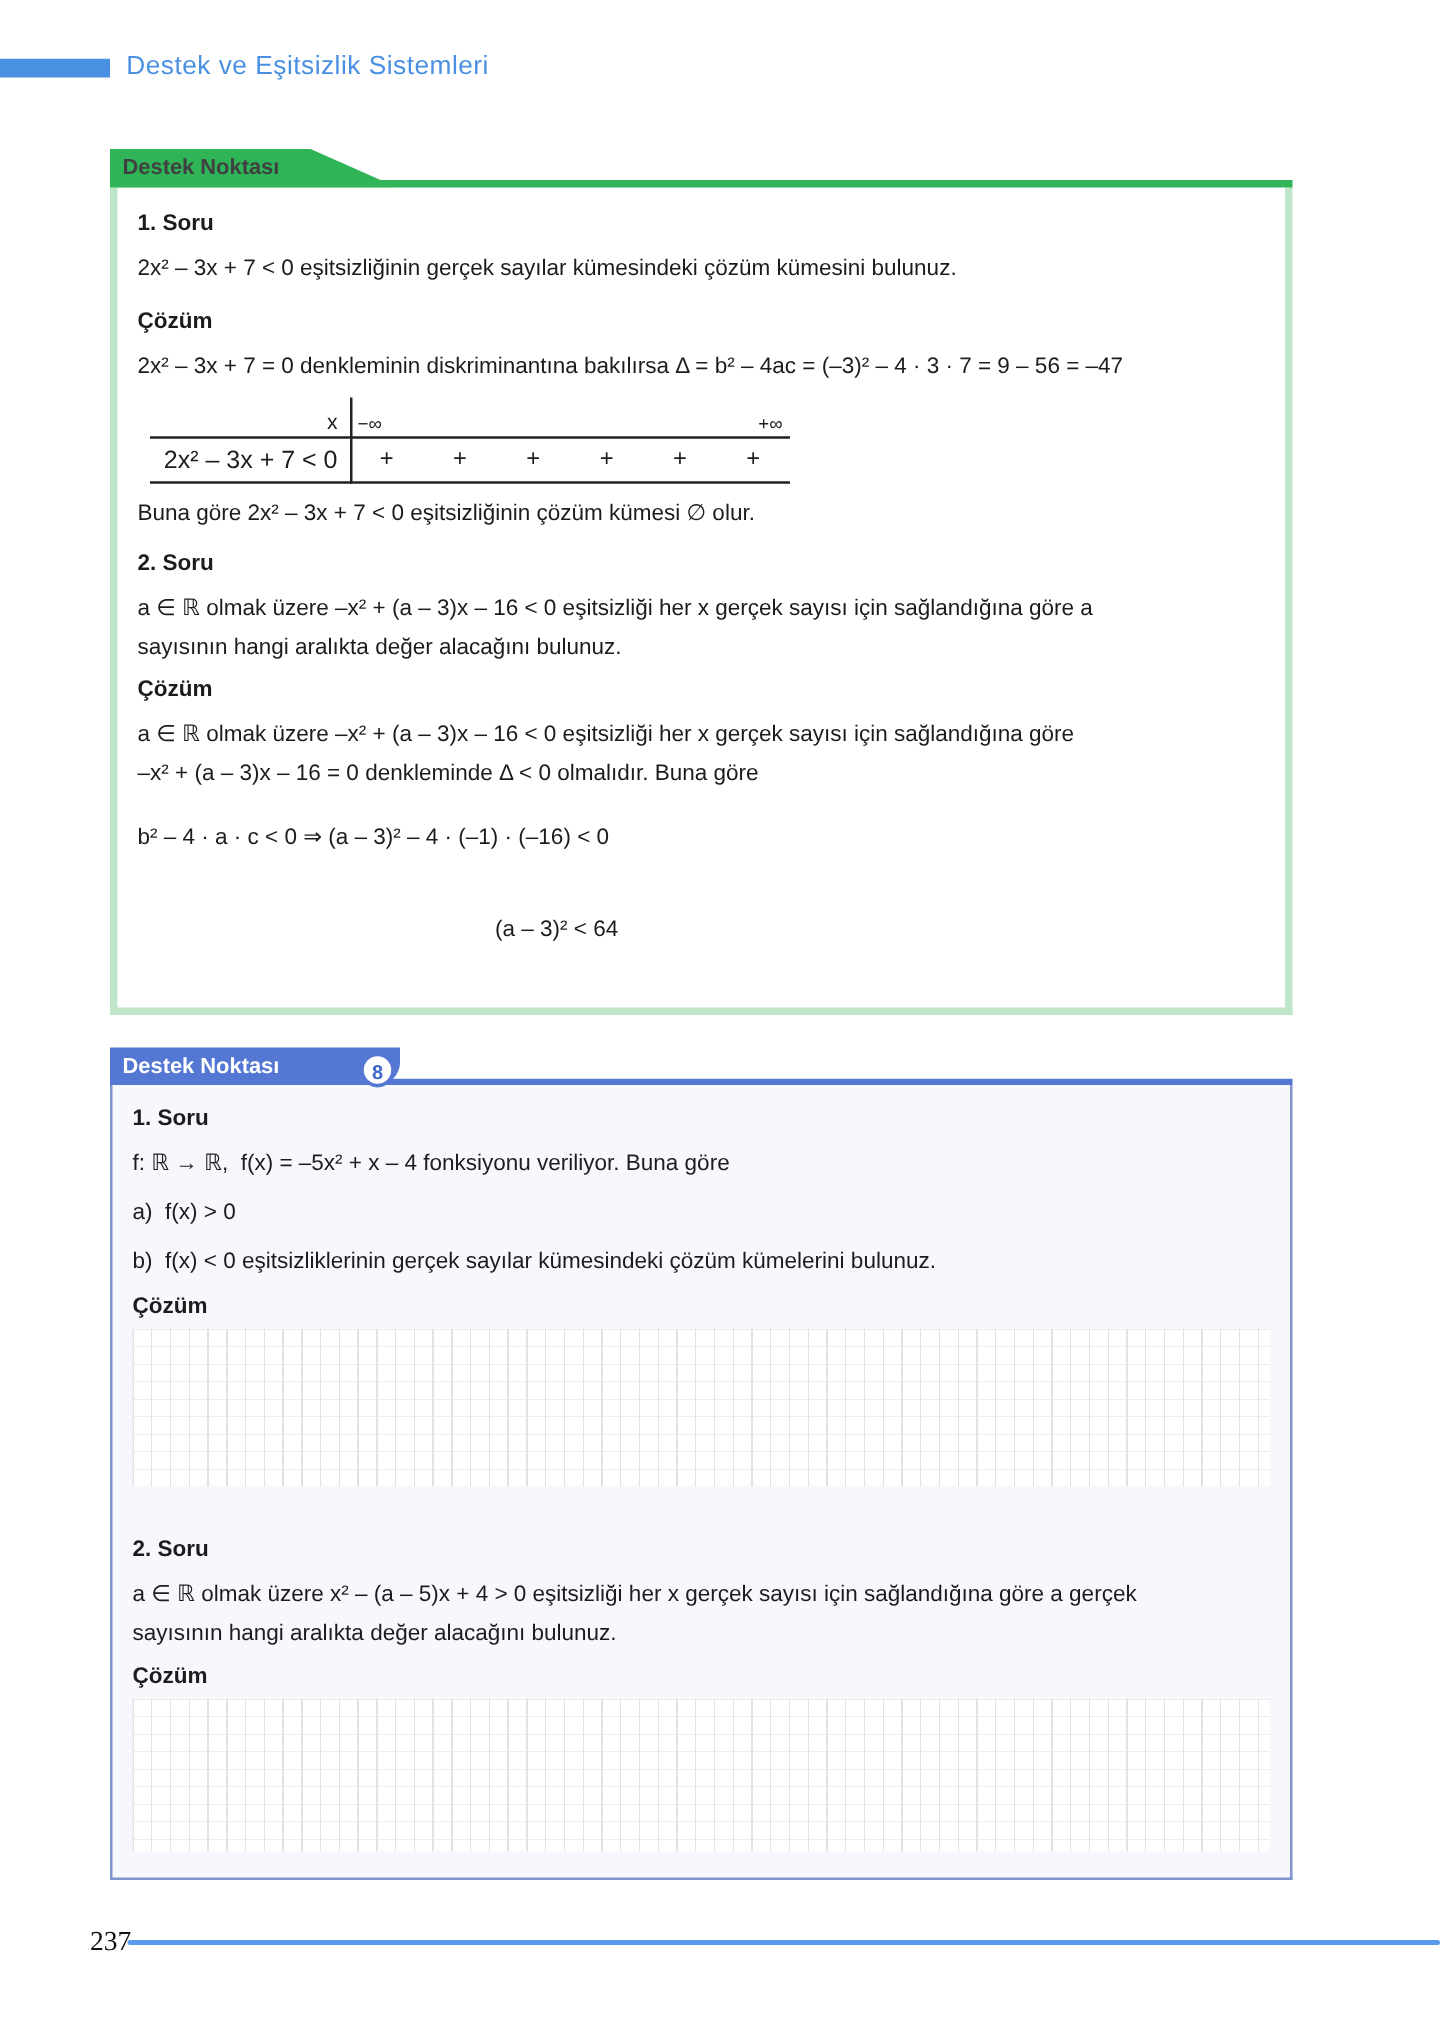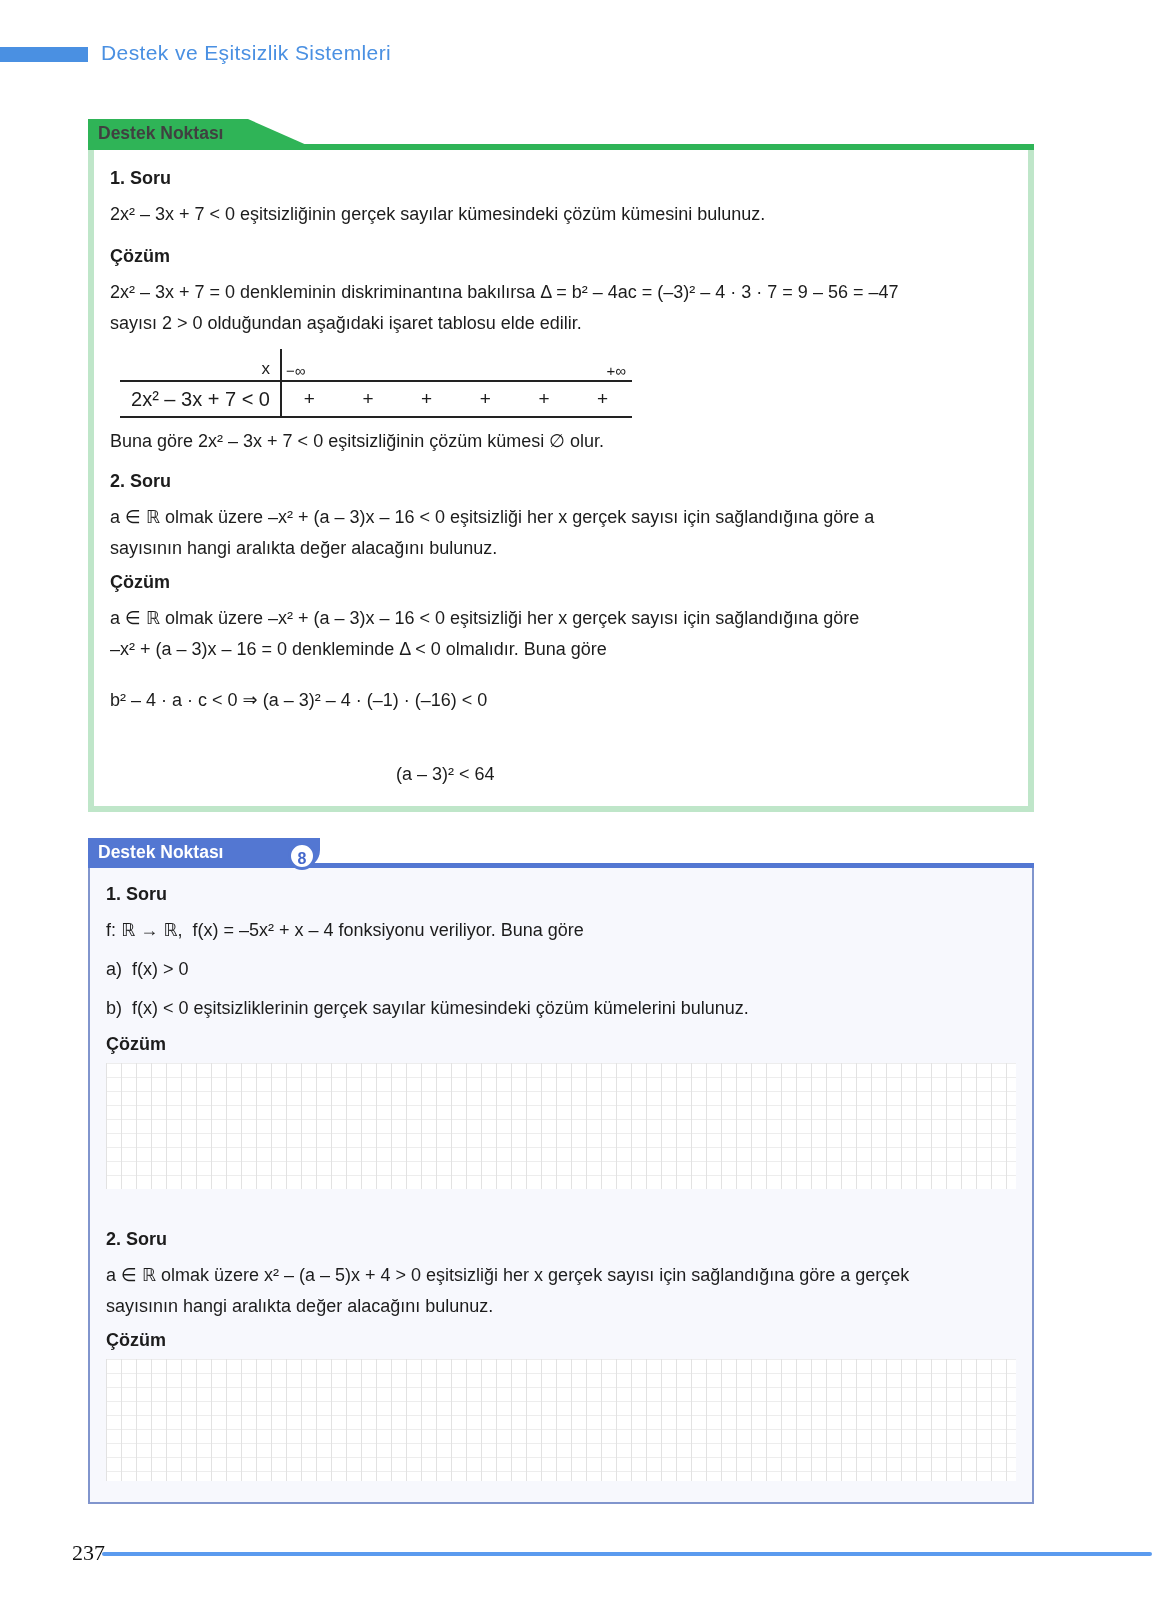--- a/index.html
+++ b/index.html
@@ -99,21 +99,20 @@
     <div class="destek-tab">Destek Noktası</div>
   </div>
   <div class="destek-box">
 
     <div class="q-heading">1. Soru</div>
     <div class="body-line para">2x² – 3x + 7 &lt; 0 eşitsizliğinin gerçek sayılar kümesindeki çözüm kümesini bulunuz.</div>
 
     <div class="cozum">Çözüm</div>
     <div class="para">
       <div class="body-line">2x² – 3x + 7 = 0 denkleminin diskriminantına bakılırsa Δ = b² – 4ac = (–3)² – 4 · 3 · 7 = 9 – 56 = –47</div>
-      <div class="body-line">sayısı 2 &gt; 0 olduğundan aşağıdaki işaret tablosu elde edilir.</div>
     </div>
 
     <div class="sign-table">
       <div class="st-vline"></div>
       <div class="st-row st-header">
         <div class="st-label">x</div>
         <div class="st-vals">
           <span>−∞</span>
           <span>+∞</span>
         </div>

